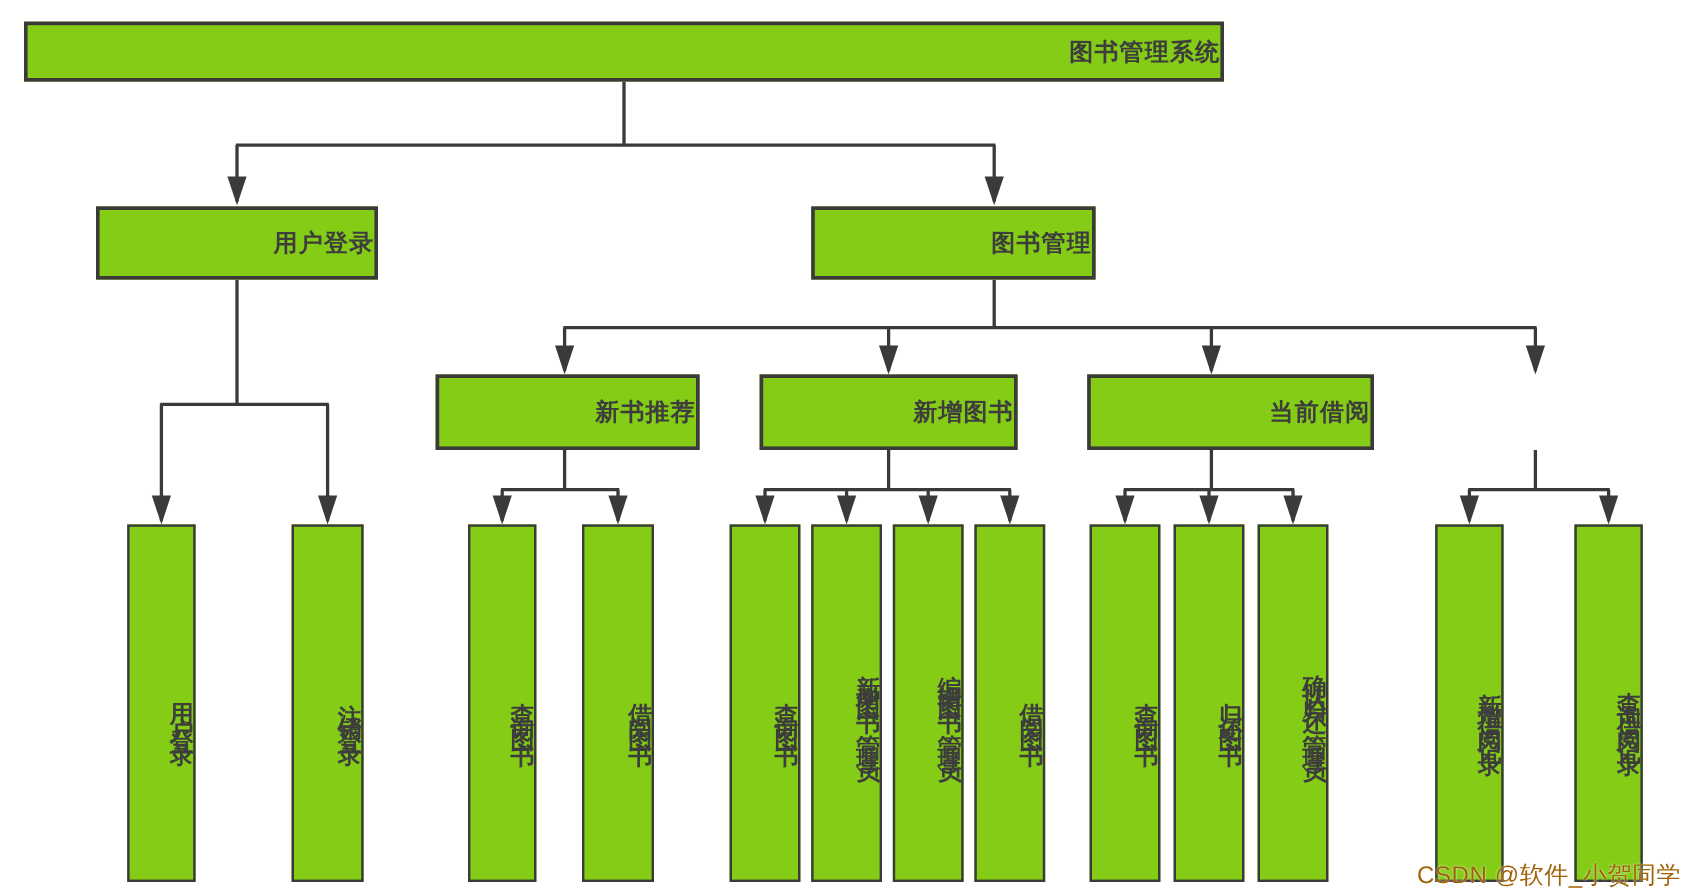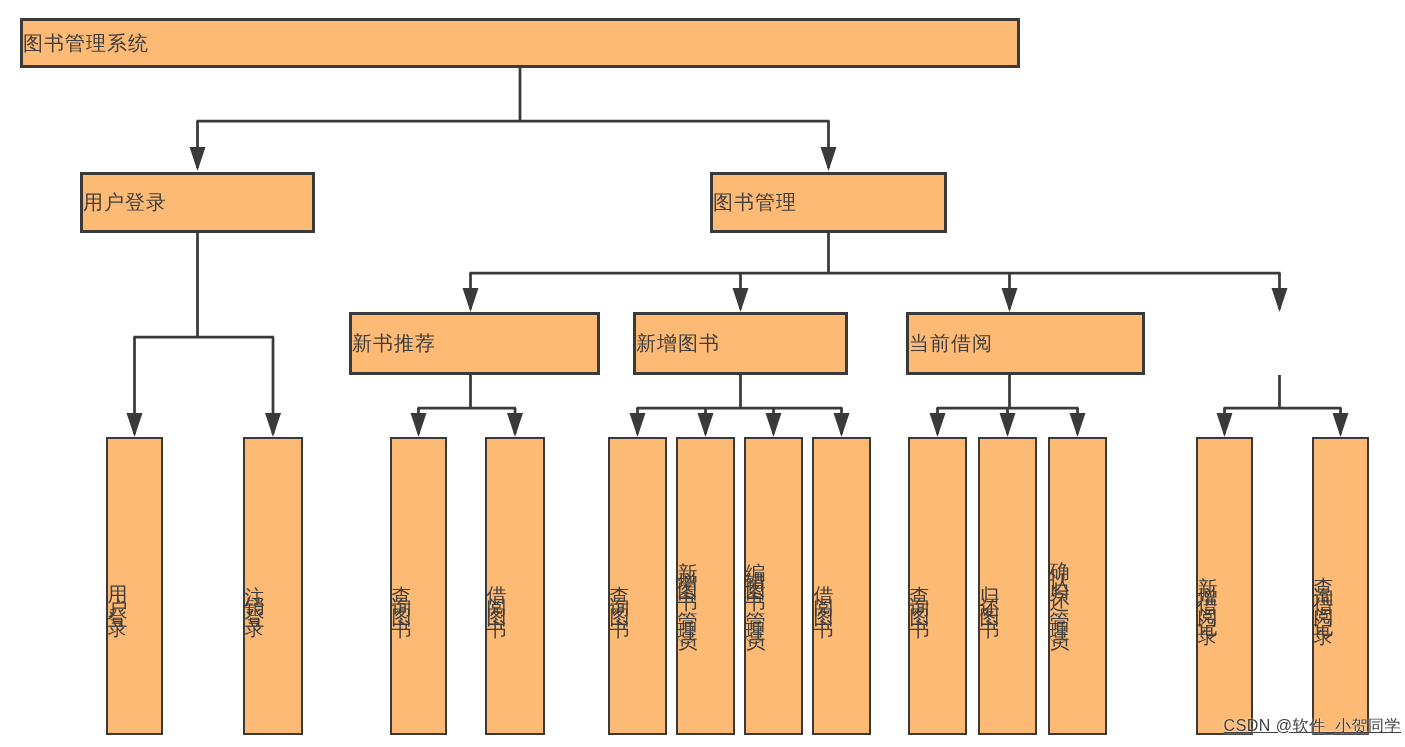--- a/index.html
+++ b/index.html
@@ -4,37 +4,36 @@
 <style>
   html,body{margin:0;padding:0;background:#ffffff;}
   .stage{
     position:relative;width:1405px;height:747px;background:#ffffff;overflow:hidden;
     font-family:"Liberation Sans","DejaVu Sans",sans-serif;color:#3d3d3d;
   }
   .connectors{position:absolute;left:0;top:0;z-index:1;}
   .connectors line{stroke:#3a3a3a;stroke-width:2.75;}
   .connectors polygon{fill:#3a3a3a;stroke:none;}
   .node{
-    position:absolute;box-sizing:border-box;background:#fdba74;
-    display:flex;align-items:center;justify-content:flex-start;z-index:2;
+    position:absolute;box-sizing:border-box;background:#84cc16;
+    display:flex;align-items:center;justify-content:flex-end;z-index:2;font-weight:bold;
   }
   .hbox{border:3px solid #3a3a3a;font-size:20px;letter-spacing:1px;}
   .vbox{border:2.5px solid #3a3a3a;font-size:20px;}
   .vtext{
     writing-mode:vertical-rl;text-orientation:mixed;line-height:1;
     display:inline-block;
   }
   .ls-wide .vtext{letter-spacing:11px;margin-bottom:-11px;}
   .ls-mid  .vtext{letter-spacing:10px;margin-bottom:-10px;}
   .ls-tight .vtext{letter-spacing:10px;margin-bottom:-10px;}
   .watermark{
     position:absolute;top:716px;right:4px;z-index:5;
-    font-size:16px;color:#404040;letter-spacing:0.5px;
+    font-size:20px;color:#a16207;letter-spacing:0.5px;
     text-shadow:0 0 2px rgba(255,255,255,0.9);
-    text-decoration:underline;
   }
 </style>
 </head>
 <body>
 
 <div class="stage">
 
   <svg class="connectors" width="1405" height="747" viewBox="0 0 1405 747" aria-hidden="true">
 
     <line x1="520" y1="68" x2="520" y2="122"></line>
@@ -97,25 +96,25 @@
     <polygon points="1332.5,413 1348.5,413 1340.5,437"></polygon>
   </svg>
 
   <div class="node hbox" style="left:20px;top:18px;width:1000px;height:50px">
     <span>图书管理系统</span>
   </div>
 
   <div class="node hbox" style="left:80px;top:172px;width:235px;height:61px">
     <span>用户登录</span>
   </div>
-  <div class="node hbox" style="left:710px;top:172px;width:237px;height:61px">
+  <div class="node hbox" style="left:676px;top:172px;width:237px;height:61px">
     <span>图书管理</span>
   </div>
 
-  <div class="node hbox" style="left:349px;top:312px;width:251px;height:63px">
+  <div class="node hbox" style="left:363px;top:312px;width:220px;height:63px">
     <span>新书推荐</span>
   </div>
   <div class="node hbox" style="left:633px;top:312px;width:215px;height:63px">
     <span>新增图书</span>
   </div>
   <div class="node hbox" style="left:906px;top:312px;width:239px;height:63px">
     <span>当前借阅</span>
   </div>
 
   <div class="node vbox ls-wide" style="left:106px;top:437px;width:57px;height:298px">

